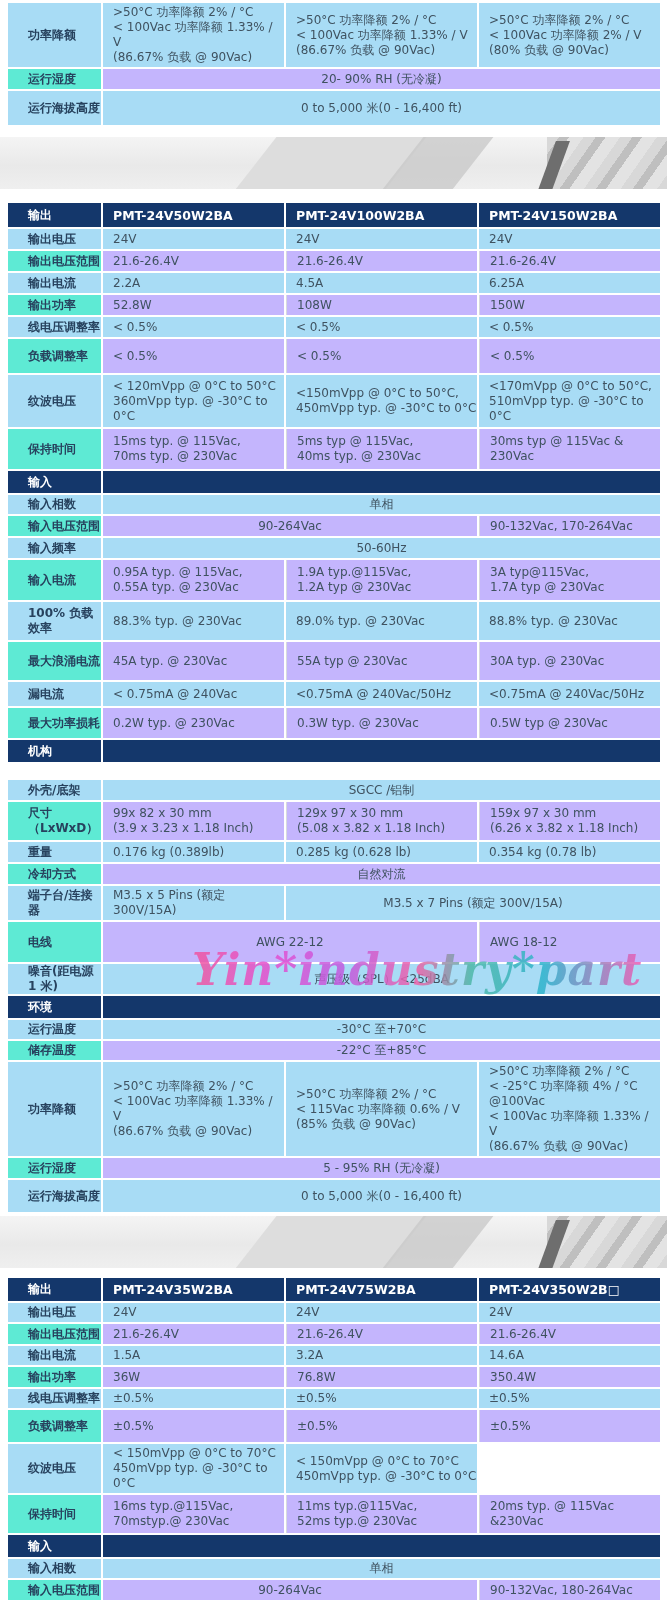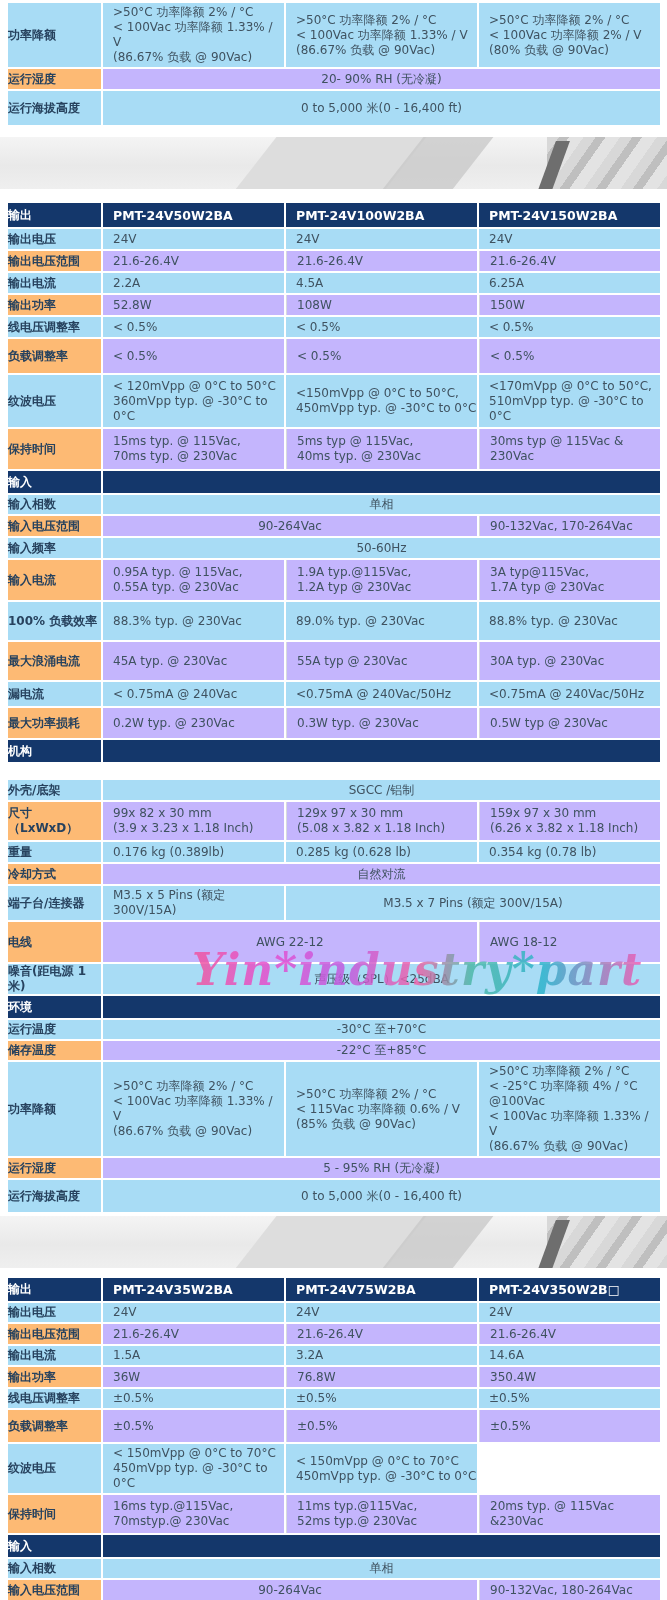--- a/index.html
+++ b/index.html
@@ -4,25 +4,25 @@
 <style>
   html,body{margin:0;padding:0;background:#ffffff;}
   body{width:667px;height:1600px;overflow:hidden;
        font-family:"DejaVu Sans","Liberation Sans",sans-serif;}
   .page{position:relative;width:667px;height:1600px;background:#fff;}
 
   .tblwrap{margin:0 7px 0 8px;}
   .row{display:grid;grid-template-columns:93px 181px 191px 1fr;gap:2px;margin-bottom:2px;}
   .cell{display:flex;align-items:center;box-sizing:border-box;
         font-size:12px;line-height:15px;color:#3f5260;white-space:pre-line;}
-  .lab{padding-left:0;font-weight:600;color:#27425e;font-size:12px;}
+  .lab{padding-left:20px;font-weight:600;color:#27425e;font-size:12px;}
   .val{padding-left:10px;padding-top:2px;padding-bottom:2px;text-align:left;}
   .ctr{justify-content:center;text-align:center;padding-left:0;}
   .bg-blue{background:#a8dcf5;}
-  .bg-label{background:#fdba74;}
+  .bg-label{background:#5eead4;}
   .bg-white{background:#c4b5fd;}
   .div-l{border-left:1px solid #d7dadd;}
   .navy{background:#14376b;color:#ffffff;}
   .navy.lab{color:#ffffff;}
   .model{font-weight:700;font-size:12.5px;color:#ffffff;padding-left:10px;}
   .sp2{grid-column:2/5;}
   .sp12{grid-column:2/4;}
   .c3{grid-column:4/5;}
   .c1{grid-column:2/3;}
   .sp23{grid-column:3/5;}

